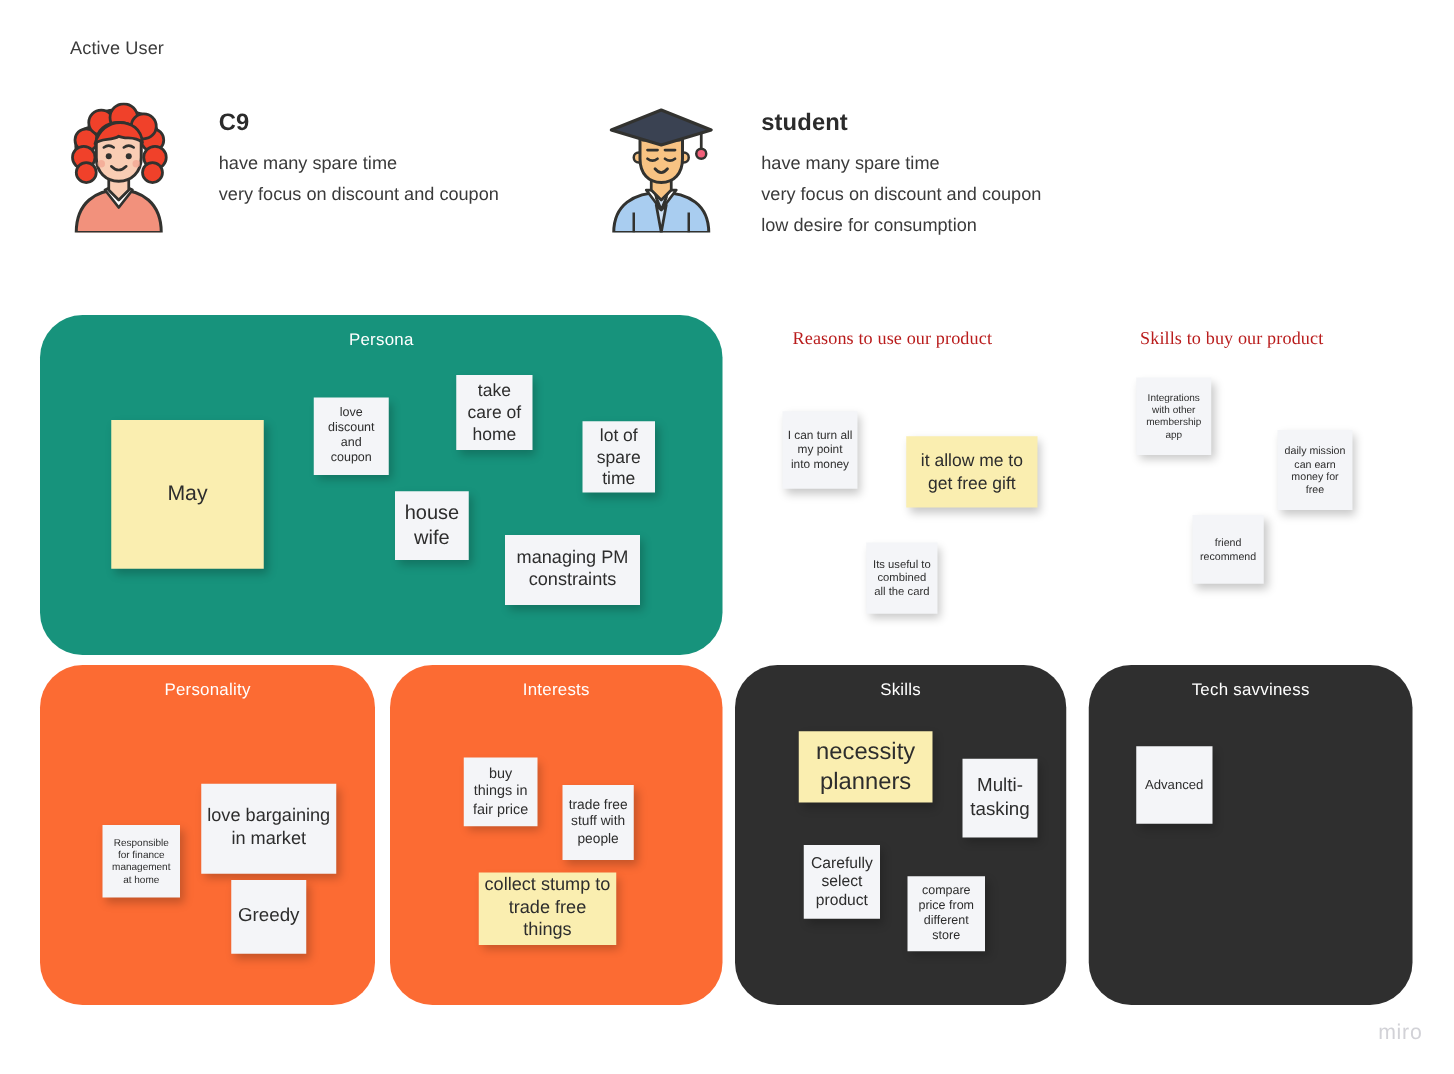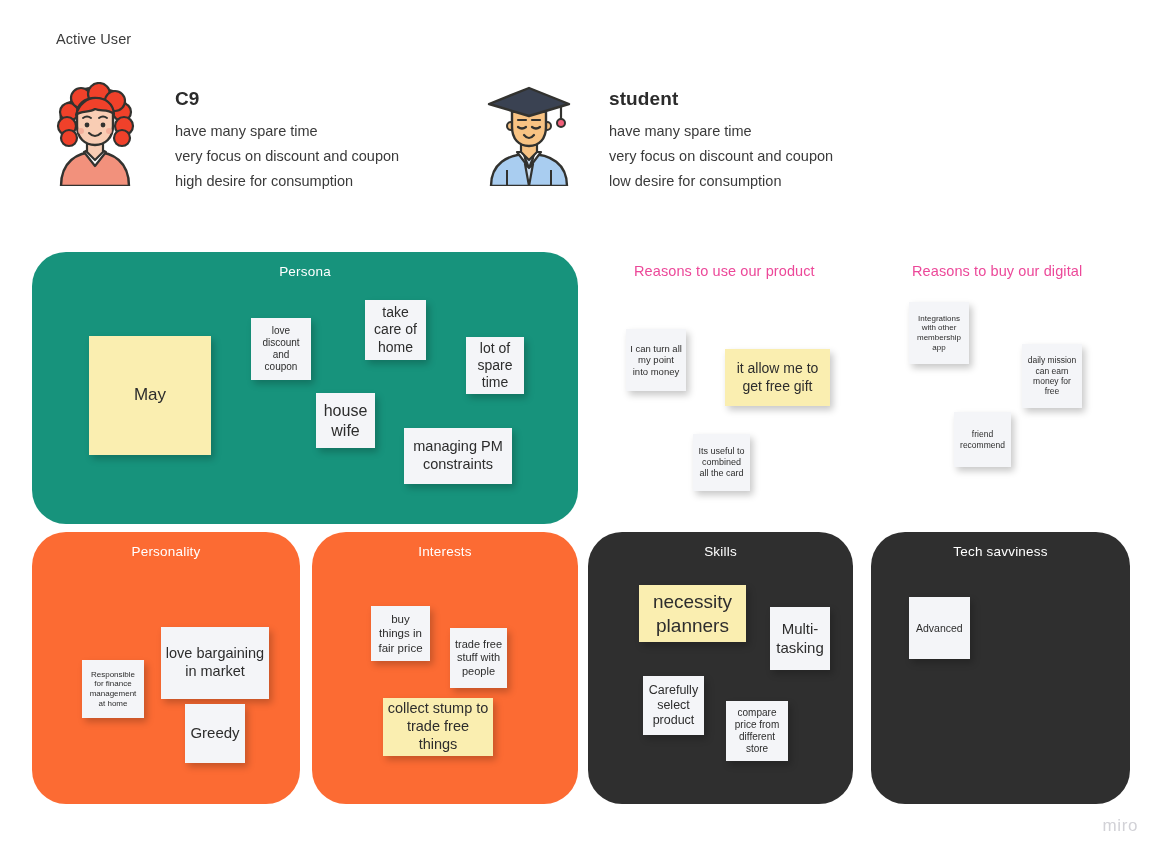--- a/index.html
+++ b/index.html
@@ -73,22 +73,23 @@
     color: #ffffff;
     font-size: 13.5px;
     top: 12px;
     letter-spacing: .2px;
   }
 
   
   .col-title {
     position: absolute;
     font-size: 14.5px;
-    color: #ec4899;
+    color: #b91c1c;
     letter-spacing: .1px;
+    font-family: Liberation Serif, serif;
   }
 
   
   .note {
     position: absolute;
     box-sizing: border-box;
     display: flex;
     align-items: center;
     justify-content: center;
     text-align: center;
@@ -155,21 +156,20 @@
         <circle cx="34" cy="49" r="3" fill="#f3a894" opacity=".8"></circle>
         <circle cx="62" cy="49" r="3" fill="#f3a894" opacity=".8"></circle>
 
         <path d="M42 51 q6 6 12 0" stroke="#32322f" stroke-width="2" fill="none" stroke-linecap="round"></path>
       </svg>
     </div>
     <div class="ptext">
       <div class="pname">C9</div>
       <div class="pline">have many spare time</div>
       <div class="pline">very focus on discount and coupon</div>
-      <div class="pline">high desire for consumption</div>
     </div>
   </div>
 
   <div class="persona-head" style="left:481px; top:82px;">
     <div class="avatar">
       <svg viewBox="0 0 96 104" width="96" height="104">
 
         <path d="M10 104 C10 82 26 72 48 72 C70 72 86 82 86 104 Z" fill="#a9cdf0" stroke="#32322f" stroke-width="2.4" stroke-linejoin="round"></path>
         <line x1="26" y1="88" x2="26" y2="104" stroke="#32322f" stroke-width="2"></line>
         <line x1="70" y1="88" x2="70" y2="104" stroke="#32322f" stroke-width="2"></line>
@@ -219,21 +219,21 @@
   <div class="note white" style="left:365px; top:300px; width:61px; height:60px; font-size:14px;">take care of home</div>
   <div class="note white" style="left:466px; top:337px; width:58px; height:57px; font-size:14px;">lot of spare time</div>
   <div class="note white" style="left:316px; top:393px; width:59px; height:55px; font-size:16px;">house wife</div>
   <div class="note white" style="left:404px; top:428px; width:108px; height:56px; font-size:14.5px;">managing PM constraints</div>
 
   <div class="col-title" style="left:634px; top:263px;">Reasons to use our product</div>
   <div class="note white" style="left:626px; top:329px; width:60px; height:62px; font-size:9.5px;">I can turn all my point into money</div>
   <div class="note yellow" style="left:725px; top:349px; width:105px; height:57px; font-size:14px;">it allow me to get free gift</div>
   <div class="note white" style="left:693px; top:434px; width:57px; height:57px; font-size:9px;">Its useful to combined all the card</div>
 
-  <div class="col-title" style="left:912px; top:263px;">Reasons to buy our digital</div>
+  <div class="col-title" style="left:912px; top:263px;">Skills to buy our product</div>
   <div class="note white" style="left:909px; top:302px; width:60px; height:62px; font-size:8px;">Integrations with other membership app</div>
   <div class="note white" style="left:1022px; top:344px; width:60px; height:64px; font-size:8.5px;">daily mission can earn money for free</div>
   <div class="note white" style="left:954px; top:412px; width:57px; height:55px; font-size:8.5px;">friend recommend</div>
 
   <div class="panel orange" style="left:32px; top:532px; width:268px; height:272px;">
     <div class="panel-title">Personality</div>
   </div>
   <div class="note white" style="left:82px; top:660px; width:62px; height:58px; font-size:8px;">Responsible for finance management at home</div>
   <div class="note white" style="left:161px; top:627px; width:108px; height:72px; font-size:14.5px;">love bargaining in market</div>
   <div class="note white" style="left:161px; top:704px; width:60px; height:59px; font-size:15px;margin-left:24px;">Greedy</div>

